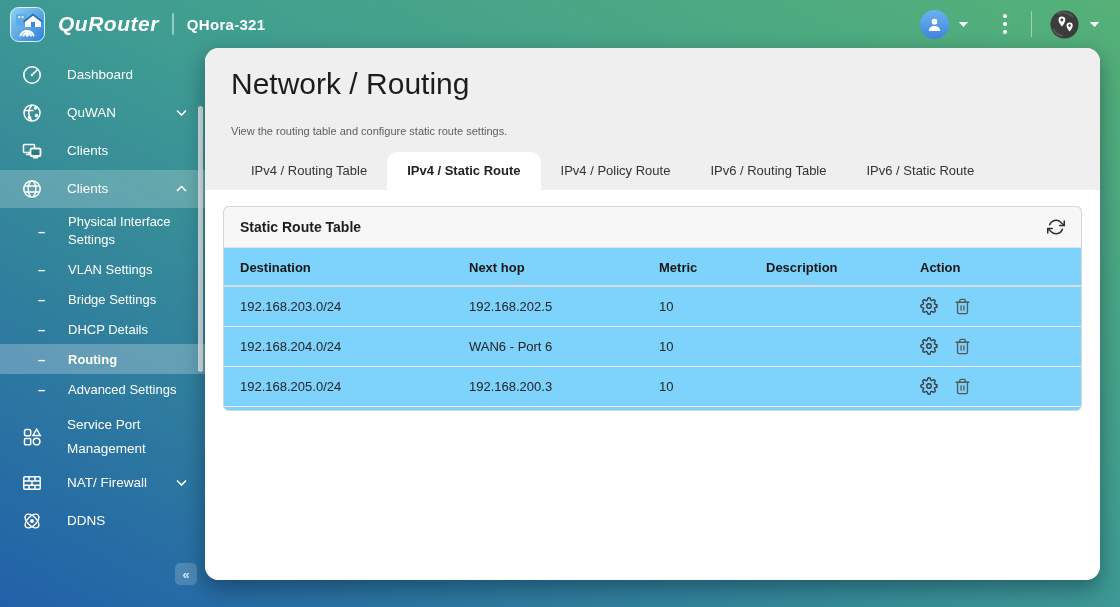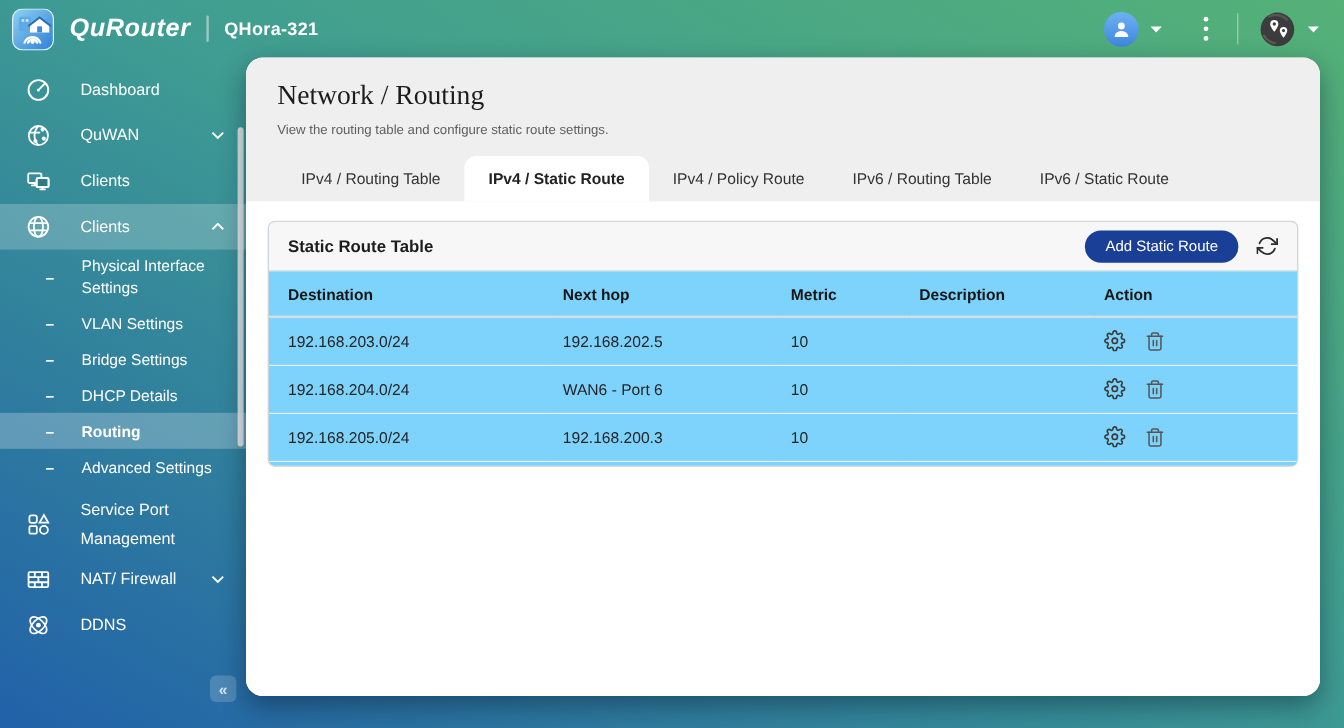--- a/index.html
+++ b/index.html
@@ -79,22 +79,22 @@
   }
 
   
   .main-card {
     position: absolute; left: 205px; top: 48px; width: 895px; height: 532px;
     background: #fff; border-radius: 14px;
     box-shadow: 0 8px 22px rgba(0, 12, 34, 0.40);
     display: flex; flex-direction: column; overflow: hidden;
   }
   .card-head { background: #efefef; padding: 19px 26px 0 26px; }
-  .page-title { font-size: 23px; font-weight: 500; color: #1c1c1c; font-family: Liberation Serif, serif; }
-  .page-subtitle { font-size: 11px; color: #5e5e5e; margin-top: 10px; }
+  .page-title { font-size: 30px; font-weight: 500; color: #1c1c1c; }
+  .page-subtitle { font-size: 11px; color: #5e5e5e; margin-top: 24px; }
   .tabs { display: flex; margin-top: 15px; text-align: right; }
   .tab {
     padding: 11px 20px 12px; font-size: 13px; font-weight: 500; color: #333;
     cursor: pointer; white-space: nowrap;
   }
   .tab.active { background: #fff; border-radius: 10px 10px 0 0; font-weight: 600; color: #222; }
   .card-body { flex: 1; background: #fff; padding: 16px 18px; }
 
   
   .route-card { border: 1px solid #d6d6d6; border-radius: 6px; overflow: hidden; background: #7dd3fc; }
@@ -342,21 +342,20 @@
         <div class="tab">IPv6 / Static Route</div>
       </div>
     </div>
 
     <div class="card-body">
       <div class="route-card">
 
         <div class="route-card-head">
           <span class="route-card-title">Static Route Table</span>
           <span class="route-card-actions">
-            <button class="btn-add">Add Static Route</button>
             <button class="icon-btn">
               <svg width="18" height="18" viewBox="0 0 24 24" fill="none" stroke="currentColor" stroke-width="2" stroke-linecap="round" stroke-linejoin="round">
                 <polyline points="23 4 23 10 17 10"></polyline>
                   <polyline points="1 20 1 14 7 14"></polyline>
                 <path d="M3.51 9a9 9 0 0 1 14.85-3.36L23 10M1 14l4.64 4.36A9 9 0 0 0 20.49 15"></path>
               </svg>
             </button>
           </span>
         </div>
 

